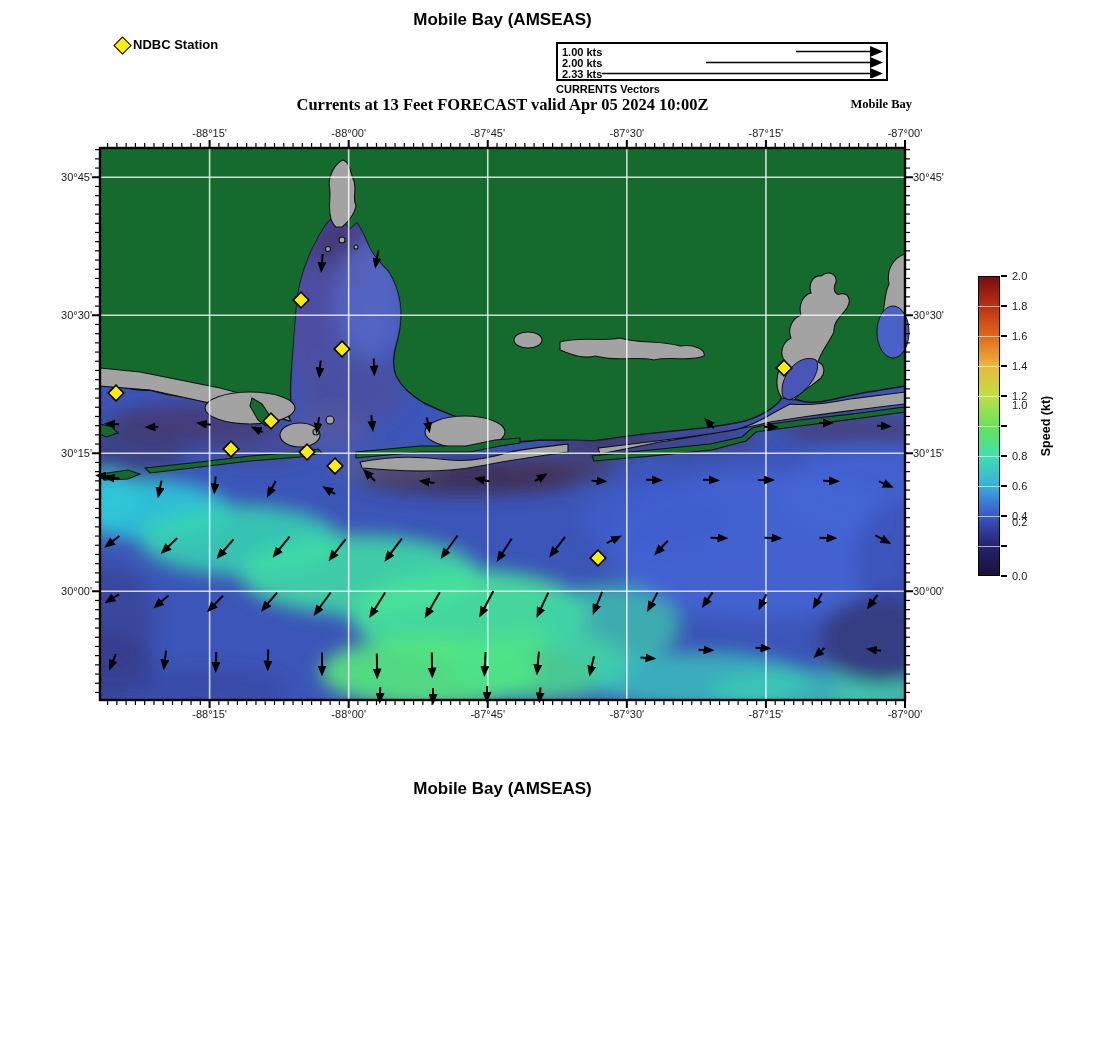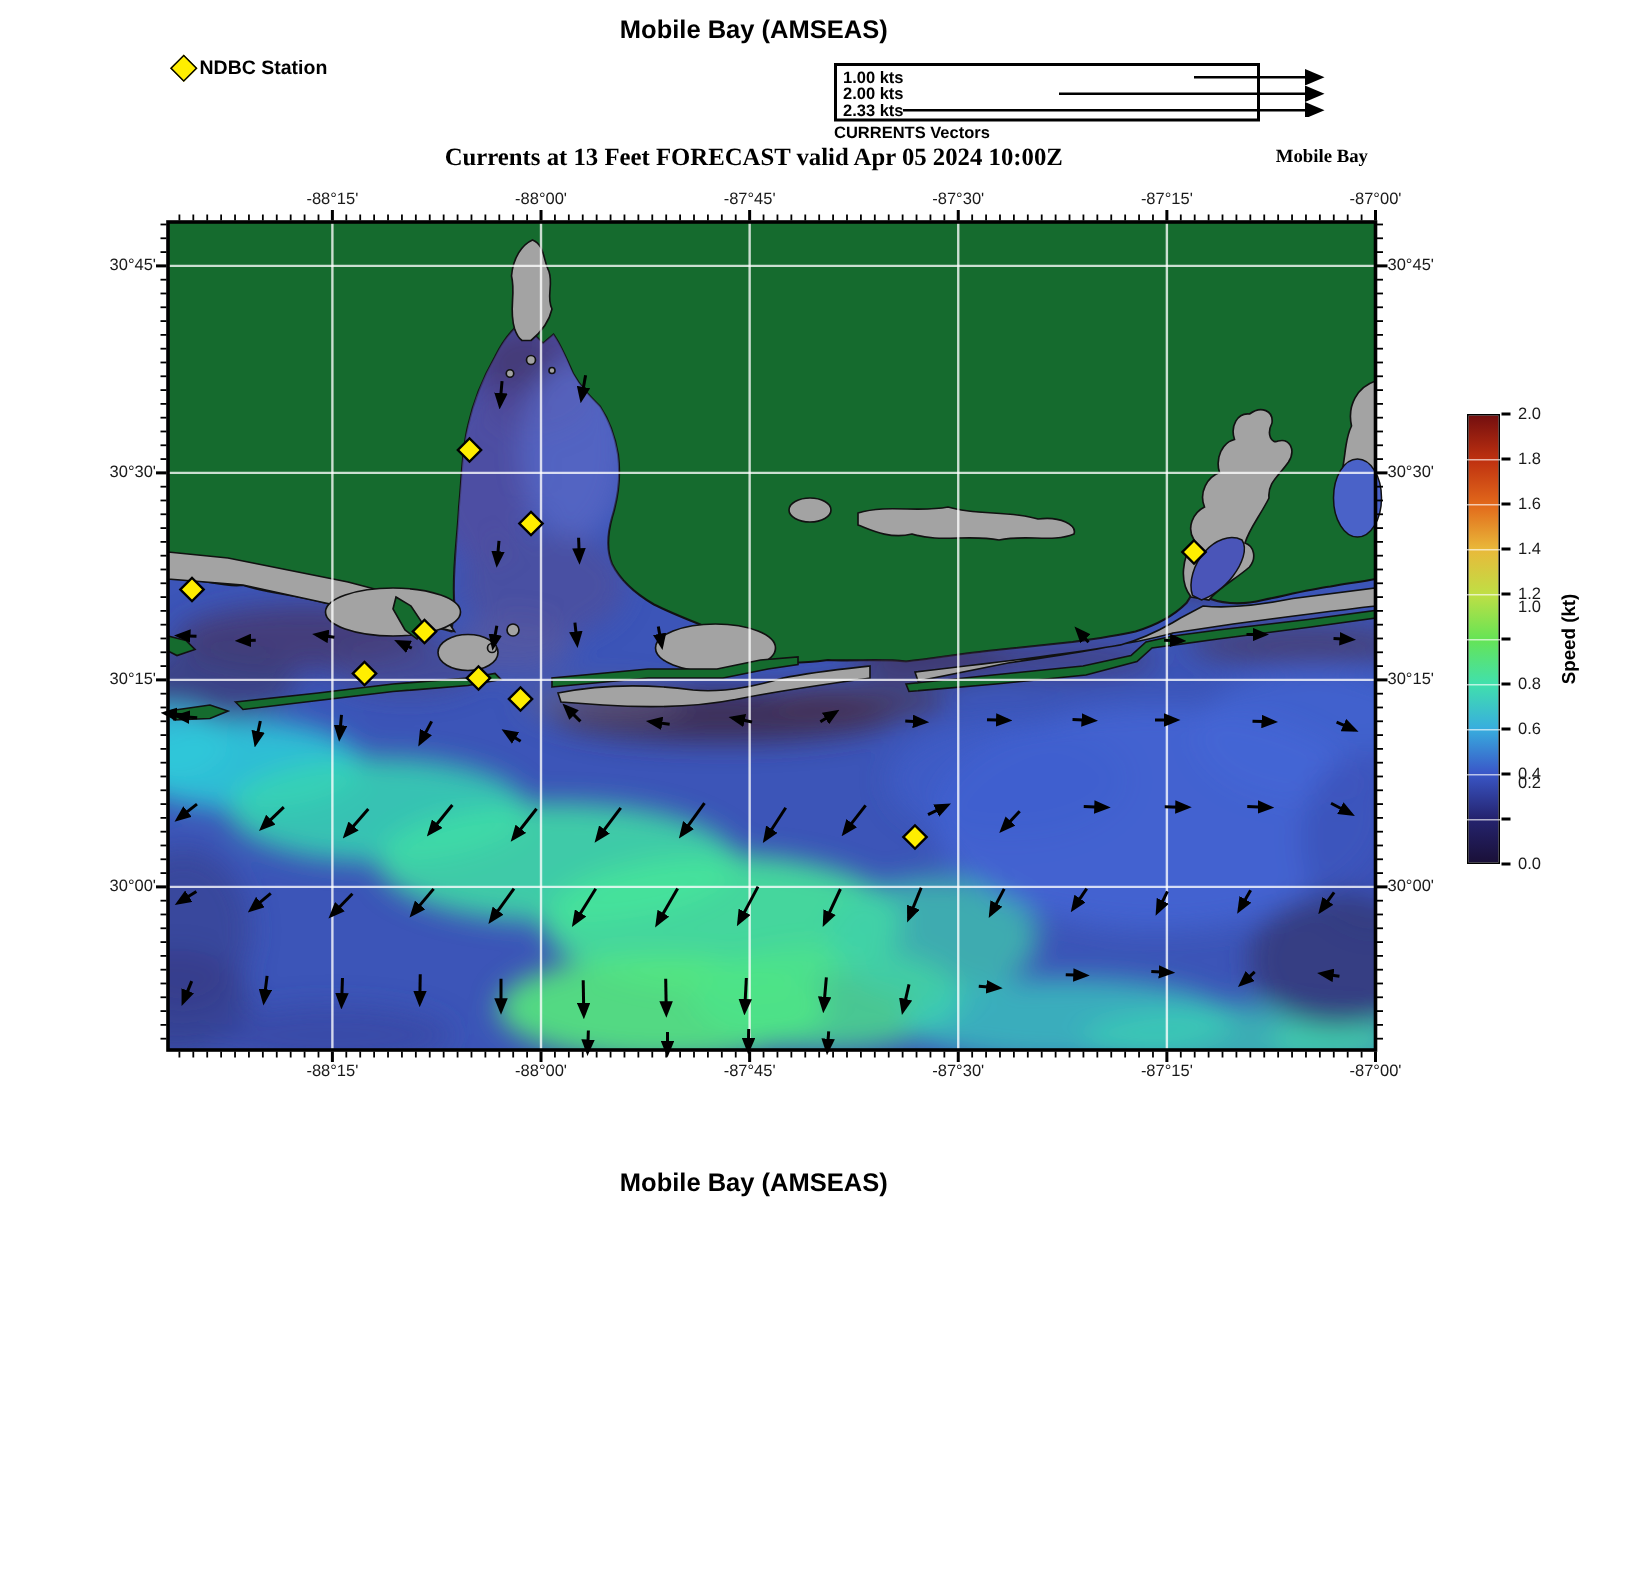--- a/index.html
+++ b/index.html
@@ -10,35 +10,35 @@
          font-size:17px;font-weight:bold;color:#000;}
   .subtitle{left:100px;top:95px;width:805px;text-align:center;
             font-family:"Liberation Serif",serif;font-size:16.5px;font-weight:bold;color:#000;}
   .region-label{left:820px;top:97px;width:92px;text-align:right;
                 font-family:"Liberation Serif",serif;font-size:12.5px;font-weight:bold;color:#000;}
   .bottom-title{left:100px;top:779px;width:805px;text-align:center;
                 font-size:17px;font-weight:bold;color:#000;}
   .ndbc-legend-label{left:133px;top:37px;font-size:13px;font-weight:bold;color:#000;}
   .ndbc-diamond{left:116px;top:39px;width:11px;height:11px;background:var(--station,#ffee00);
                 border:1.6px solid #000;transform:rotate(45deg);}
-  .vec-legend-box{left:556px;top:42px;width:284px;height:39px;background:#fff;
+  .vec-legend-box{left:556px;top:42px;width:332px;height:39px;background:#fff;
                   border:2.6px solid #000;box-sizing:border-box;text-align:right;}
   .vec-label{position:absolute;left:4px;font-size:11px;font-weight:bold;color:#000;line-height:11px;}
   .vec-title{left:556px;top:83px;font-size:11px;font-weight:bold;color:#000;}
   .tick-label{position:absolute;font-size:11px;color:#1a1a1a;white-space:nowrap;}
   .tick-label.hx{transform:translateX(-50%);}
   .tick-label.vy{transform:translateY(-50%);}
   .colorbar{left:978px;top:276px;width:22px;height:300px;border:1.6px solid #000;box-sizing:border-box;}
   .cb-line{position:absolute;left:978px;width:22px;height:1px;background:rgba(255,255,255,.65);}
   .cb-tickmark{position:absolute;left:1001px;width:6px;height:1.6px;background:#000;}
   .cb-label{position:absolute;left:1012px;font-size:11px;color:#1a1a1a;transform:translateY(-50%);}
   .cb-axis-label{left:1031px;top:276px;width:30px;height:300px;}
   .cb-axis-label span{position:absolute;left:50%;top:50%;transform:translate(-50%,-50%) rotate(-90deg);
       white-space:nowrap;font-size:12.5px;font-weight:bold;color:#000;}
-  #map-wrap{left:12px;top:0;width:1008px;height:1050px;}
+  #map-wrap{left:0;top:0;width:1008px;height:1050px;}
   .land{fill:var(--land,#156b2e);}
   .grayland{fill:var(--gray,#a3a3a3);stroke:#111;stroke-width:1.1;}
   .greenisle{fill:var(--land,#156b2e);stroke:#111;stroke-width:1.1;}
   .waterfill{fill:var(--water,#3c55b8);stroke:#111;stroke-width:1.4;}
   .gridline{stroke:rgba(255,255,255,.78);stroke-width:1.6;fill:none;}
   .map-border{fill:none;stroke:#000;stroke-width:2.4;}
   .axtick{stroke:#000;}
   .arrow{stroke:#000;stroke-width:2;}
   .station{fill:var(--station,#ffee00);stroke:#000;stroke-width:1.6;}
 </style>

